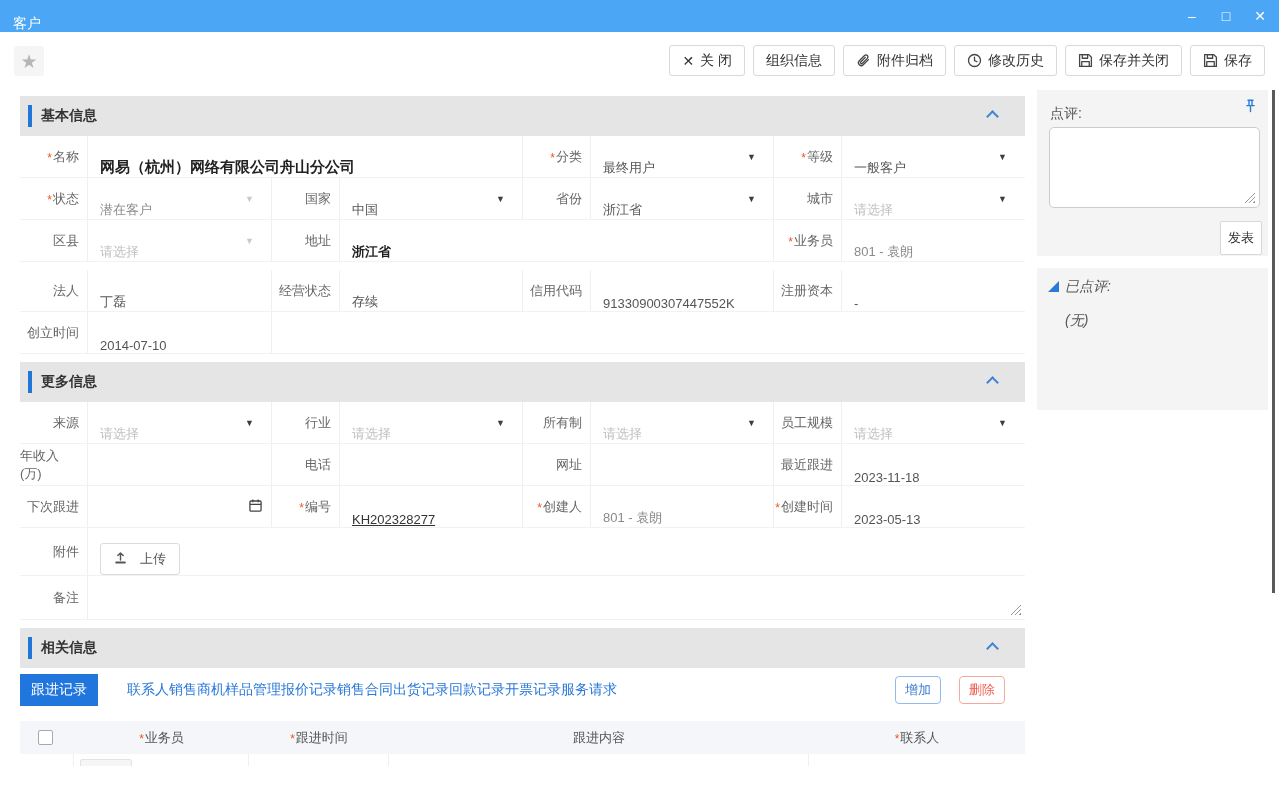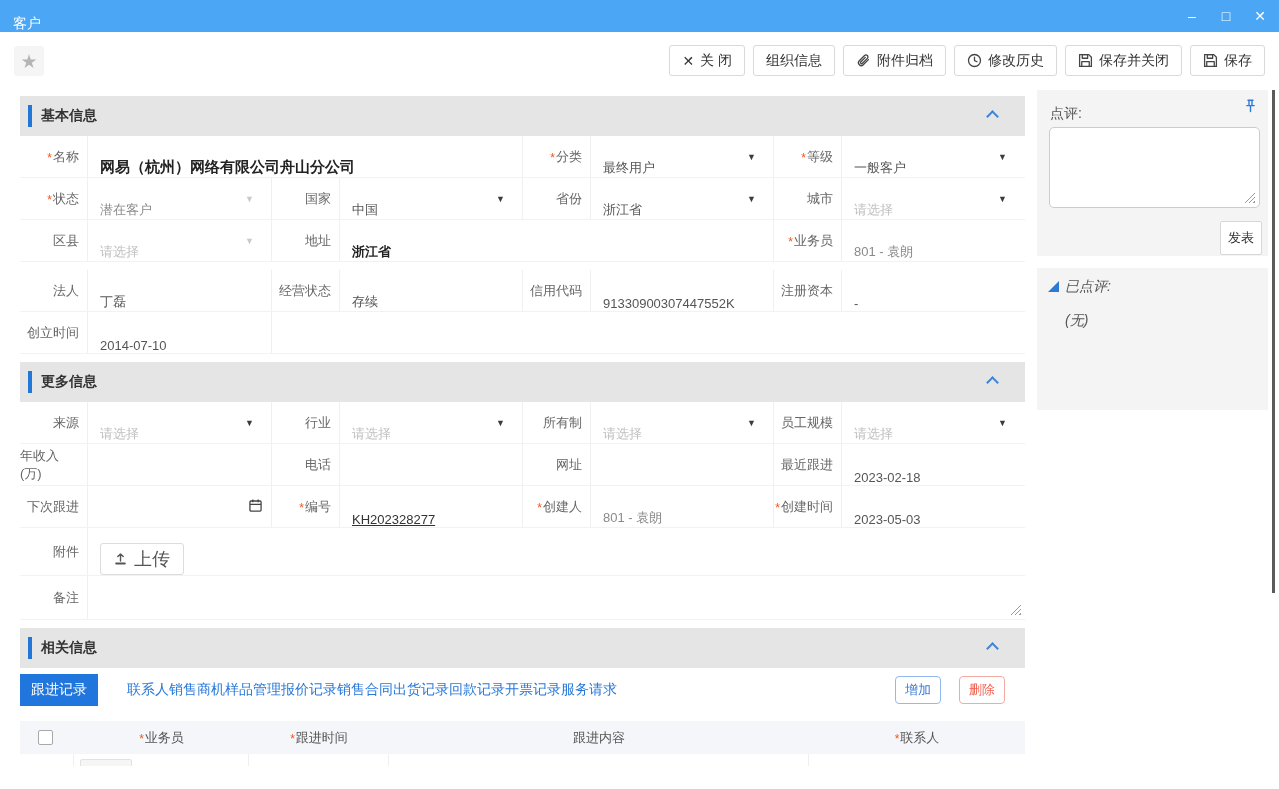--- a/index.html
+++ b/index.html
@@ -46,21 +46,21 @@
   .fval .arr { position:absolute; right:17px; top:50%; transform:translateY(-53%);
                font-size:9px; color:#3c3c3c; }
   .fval .arr.dis { color:#c9c9c9; }
   .ph { color:#bfbfbf; }
   .dim { color:#8a8a8a; }
   .strong { font-weight:bold; color:#222; }
   .name-val { font-size:15px; }
   .link { color:#333; text-decoration:underline; }
   .cal-ico { position:absolute; right:8px; top:50%; transform:translateY(-50%); }
   .upload-btn { height:32px; border:1px solid #dcdcdc; border-radius:3px; background:#fff;
-                display:flex; align-items:center; gap:7px; padding:0 13px; color:#555; font-size:18px; }
+                display:flex; align-items:center; gap:13px; padding:0 13px; color:#555; font-size:13px; }
   .frow.tall { height:48px; } .frow.remark { height:44px; }
   .resize-corner { position:absolute; right:4px; bottom:4px; width:11px; height:11px;
     background:repeating-linear-gradient(135deg, transparent 0 2px, #999 2px 3px);
     clip-path:polygon(100% 0, 100% 100%, 0 100%); }
 
   
   .tabs-row { height:44px; display:flex; align-items:center; position:relative; background:#fff; }
   .tab-active { height:32px; padding:0 11px; background:#2176dd; color:#fff;
                 display:flex; align-items:center; font-size:14px; }
   .tab { color:#2878d8; font-size:14px; }
@@ -380,21 +380,21 @@
         <div class="flab">
             <span>网址</span>
           </div>
         <div class="fval"></div>
       </div>
       <div class="fcell">
         <div class="flab">
             <span>最近跟进</span>
           </div>
         <div class="fval">
-            <span>2023-02-18</span>
+            <span>2023-11-18</span>
           </div>
       </div>
     </div>
     <div class="frow">
       <div class="fcell">
         <div class="flab">
             <span>下次跟进</span>
           </div>
         <div class="fval">
           <span class="cal-ico"><svg width="15" height="15" viewBox="0 0 14 14" fill="none" stroke="#444" stroke-width="1.2">
@@ -420,21 +420,21 @@
         <div class="fval">
             <span class="dim">801 - 袁朗</span>
           </div>
       </div>
       <div class="fcell">
         <div class="flab">
             <span class="req">*</span>
             <span>创建时间</span>
           </div>
         <div class="fval">
-            <span>2023-05-03</span>
+            <span>2023-05-13</span>
           </div>
       </div>
     </div>
     <div class="frow tall">
       <div class="fcell w4">
         <div class="flab">
             <span>附件</span>
           </div>
         <div class="fval">
           <div class="upload-btn">

